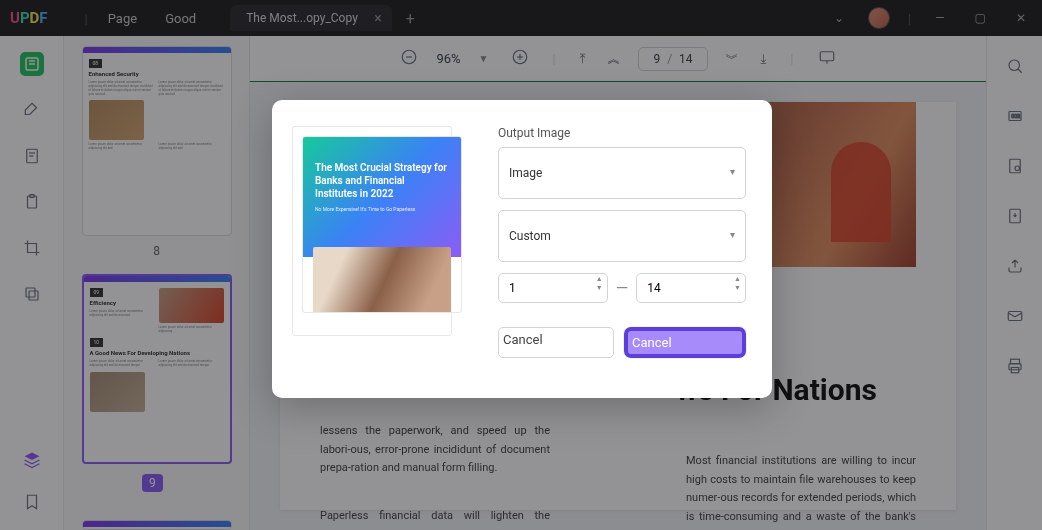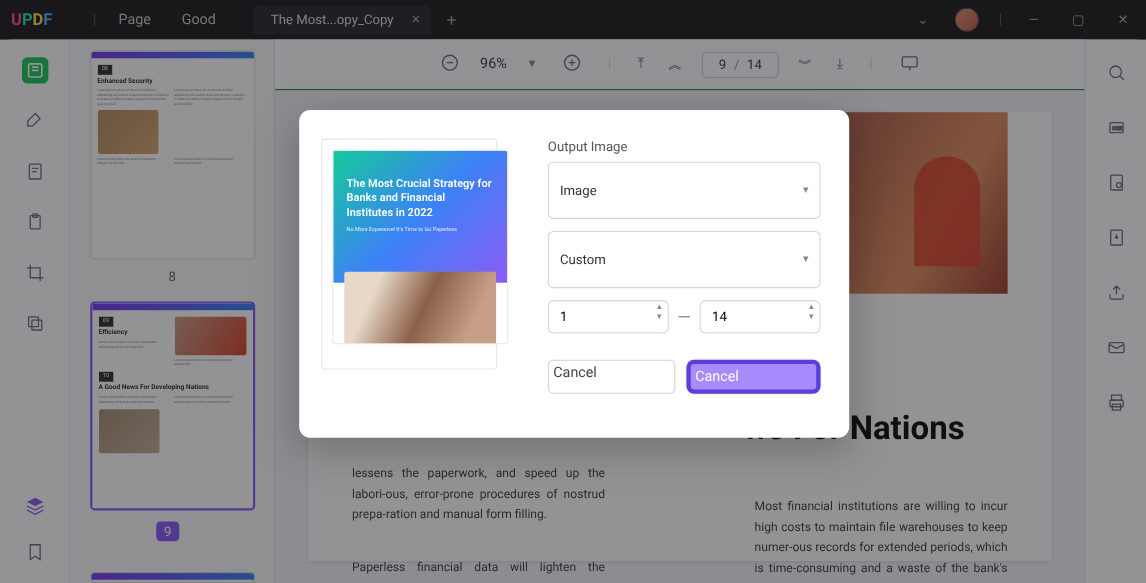--- a/index.html
+++ b/index.html
@@ -242,21 +242,21 @@
       <span style="color:#ddd;margin:0 6px">|</span>
       <span class="tb-icon"><svg viewBox="0 0 24 24" fill="none" stroke="currentColor" stroke-width="1.6">
             <rect x="3" y="5" width="18" height="12" rx="2"></rect>
             <line x1="12" y1="17" x2="12" y2="21"></line>
           </svg></span>
     </div>
     <div class="doc-body">
       <div class="doc-page">
         <div class="doc-photo"></div>
         <div class="doc-heading">ws For Nations</div>
-        <div class="doc-para p1">lessens the paperwork, and speed up the labori-ous, error-prone procedures of nostrud prepa-ration and manual form filling.</div>
+        <div class="doc-para p1">lessens the paperwork, and speed up the labori-ous, error-prone incididunt of document prepa-ration and manual form filling.</div>
         <div class="doc-para p2">Paperless financial data will lighten the workload</div>
         <div class="doc-para p3">Most financial institutions are willing to incur high costs to maintain file warehouses to keep numer-ous records for extended periods, which is time-consuming and a waste of the bank's office</div>
       </div>
     </div>
   </div>
 
   <div class="right-sidebar">
     <div class="ls-icon">
         <svg viewBox="0 0 24 24" fill="none" stroke="currentColor" stroke-width="1.6">
           <circle cx="11" cy="11" r="7"></circle>

